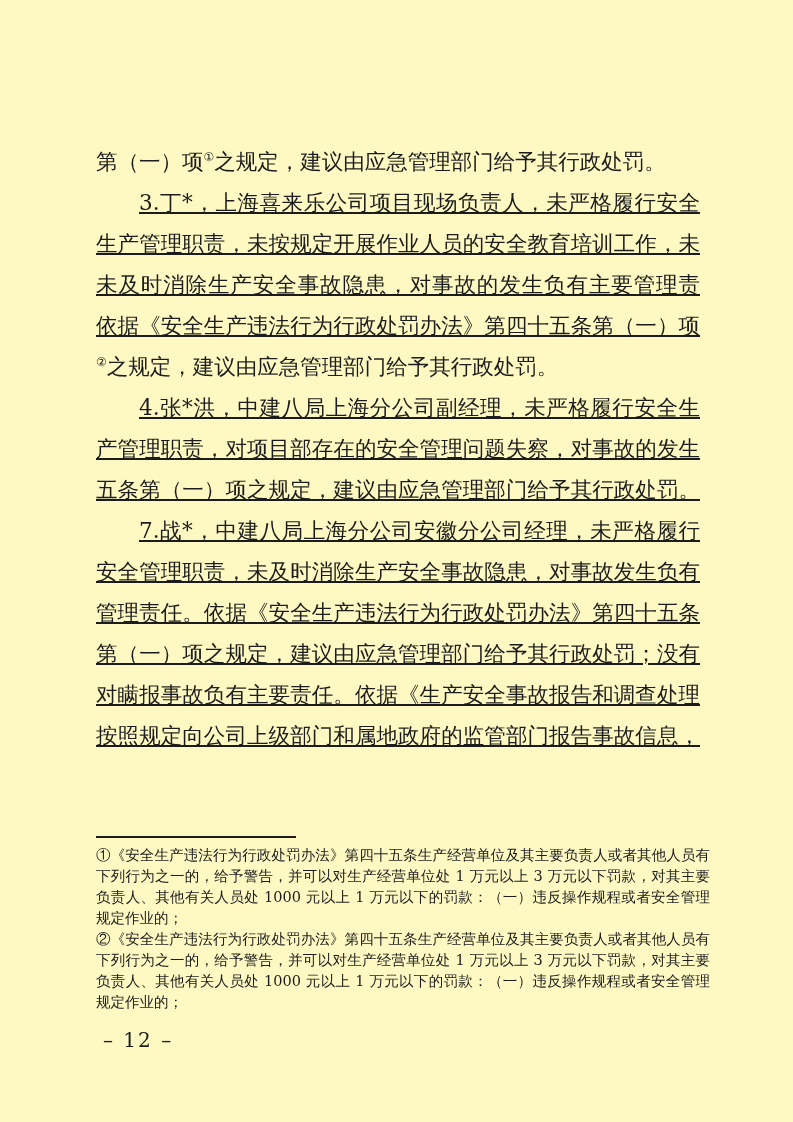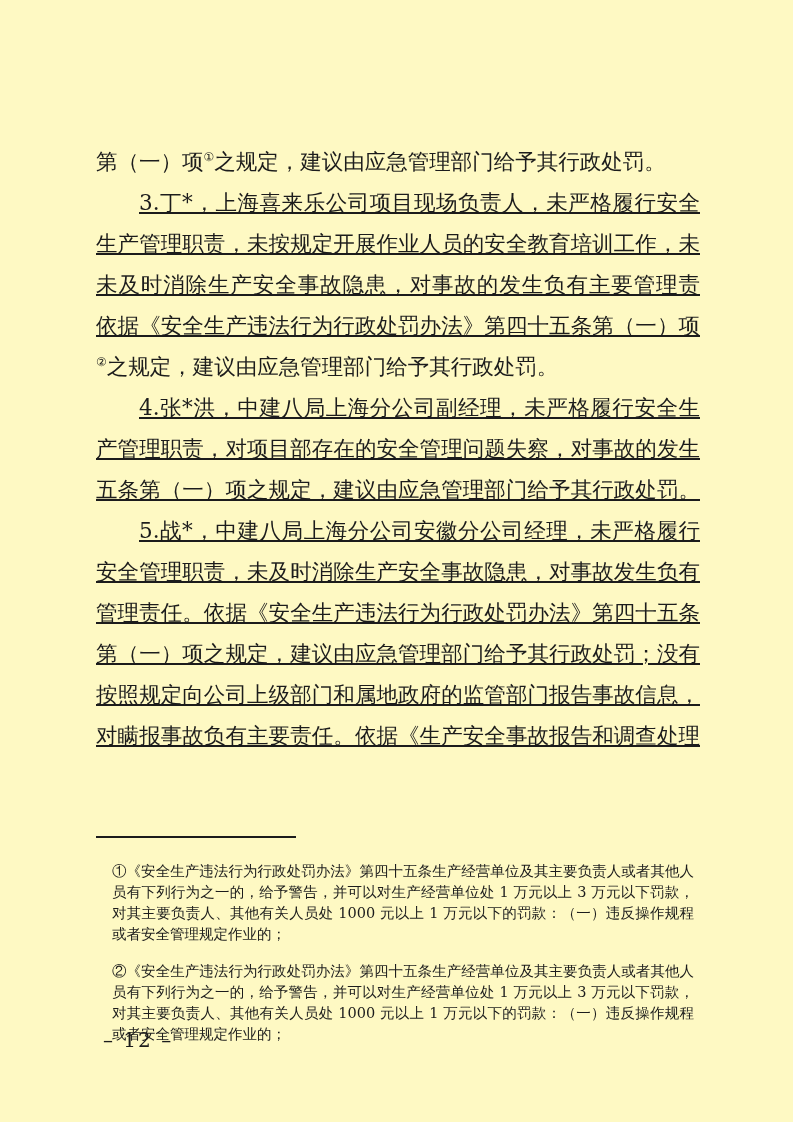--- a/index.html
+++ b/index.html
@@ -57,21 +57,21 @@
     position: absolute;
     left: 96px;
     top: 845px;
     width: 614px;
     font-size: 14.5px;
     line-height: 21px;
     text-align: justify;
     text-justify: inter-character;
   }
   .footnote {
-    margin: 16px;
+    margin: 0;
   }
   .page-number {
     position: absolute;
     left: 103px;
     top: 1028px;
     font-size: 20px;
     letter-spacing: 2px;
     color: #1c1c1c;
   }
 </style>
@@ -83,26 +83,26 @@
   <div class="doc-body">
     <div class="line"><span>第（一）项</span><sup>①</sup><span>之规定，建议由应急管理部门给予其行政处罚。</span></div>
     <div class="line justify indent"><span>3.丁*，上海喜来乐公司项目现场负责人，未严格履行安全</span></div>
     <div class="line justify"><span>生产管理职责，未按规定开展作业人员的安全教育培训工作，未</span></div>
     <div class="line justify"><span>未及时消除生产安全事故隐患，对事故的发生负有主要管理责任。</span></div>
     <div class="line justify"><span>依据《安全生产违法行为行政处罚办法》第四十五条第（一）项</span></div>
     <div class="line"><sup>②</sup><span>之规定，建议由应急管理部门给予其行政处罚。</span></div>
     <div class="line justify indent"><span>4.张*洪，中建八局上海分公司副经理，未严格履行安全生</span></div>
     <div class="line justify"><span>产管理职责，对项目部存在的安全管理问题失察，对事故的发生</span></div>
     <div class="line justify"><span>五条第（一）项之规定，建议由应急管理部门给予其行政处罚。</span></div>
-    <div class="line justify indent"><span>5.战*，中建八局上海分公司安徽分公司经理，未严格履行</span></div>
+    <div class="line justify indent"><span>7.战*，中建八局上海分公司安徽分公司经理，未严格履行</span></div>
     <div class="line justify"><span>安全管理职责，未及时消除生产安全事故隐患，对事故发生负有</span></div>
     <div class="line justify"><span>管理责任。依据《安全生产违法行为行政处罚办法》第四十五条</span></div>
     <div class="line justify"><span>第（一）项之规定，建议由应急管理部门给予其行政处罚；没有</span></div>
+    <div class="line justify"><span>对瞒报事故负有主要责任。依据《生产安全事故报告和调查处理</span></div>
     <div class="line justify"><span>按照规定向公司上级部门和属地政府的监管部门报告事故信息，</span></div>
-    <div class="line justify"><span>对瞒报事故负有主要责任。依据《生产安全事故报告和调查处理</span></div>
   </div>
 
   <div class="fn-separator"></div>
 
   <div class="footnotes">
     <p class="footnote"><span>①</span><span>《安全生产违法行为行政处罚办法》第四十五条生产经营单位及其主要负责人或者其他人员有下列行为之一的，给予警告，并可以对生产经营单位处 1 万元以上 3 万元以下罚款，对其主要负责人、其他有关人员处 1000 元以上 1 万元以下的罚款：（一）违反操作规程或者安全管理规定作业的；</span></p>
     <p class="footnote"><span>②</span><span>《安全生产违法行为行政处罚办法》第四十五条生产经营单位及其主要负责人或者其他人员有下列行为之一的，给予警告，并可以对生产经营单位处 1 万元以上 3 万元以下罚款，对其主要负责人、其他有关人员处 1000 元以上 1 万元以下的罚款：（一）违反操作规程或者安全管理规定作业的；</span></p>
   </div>
 
   <div class="page-number">– 12 –</div>

